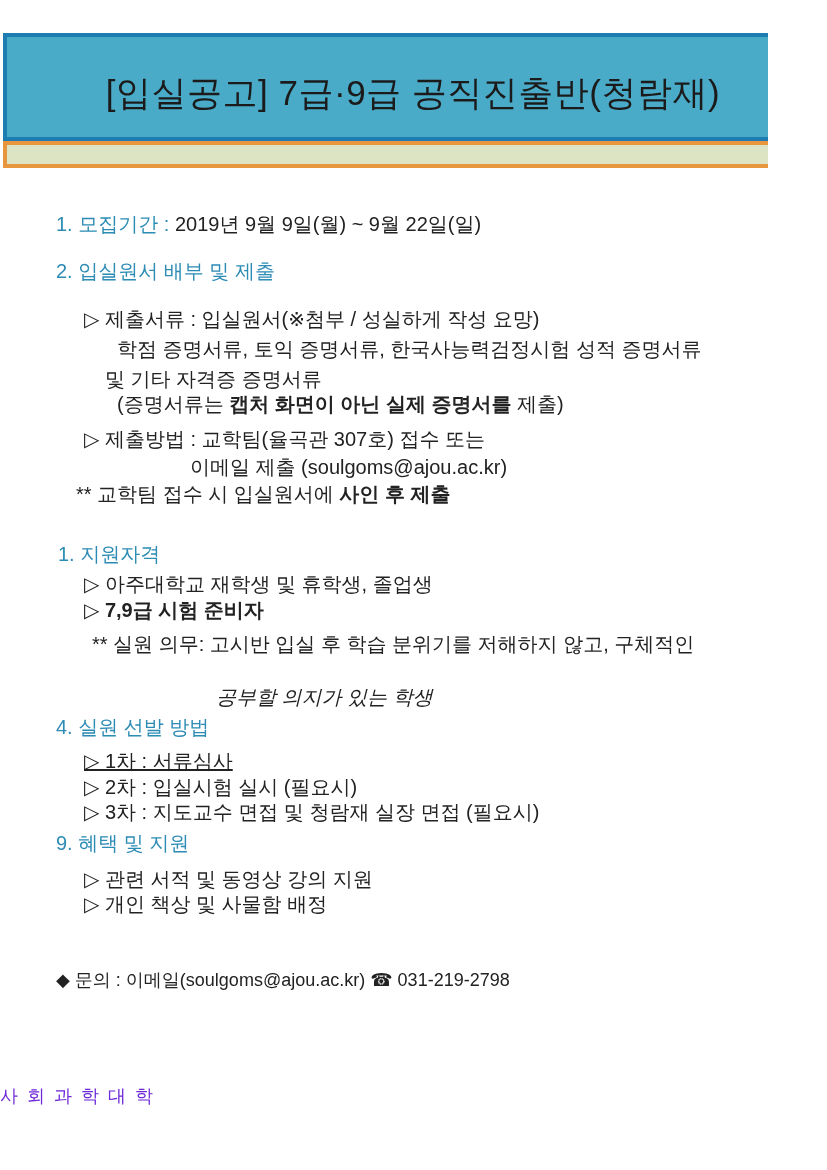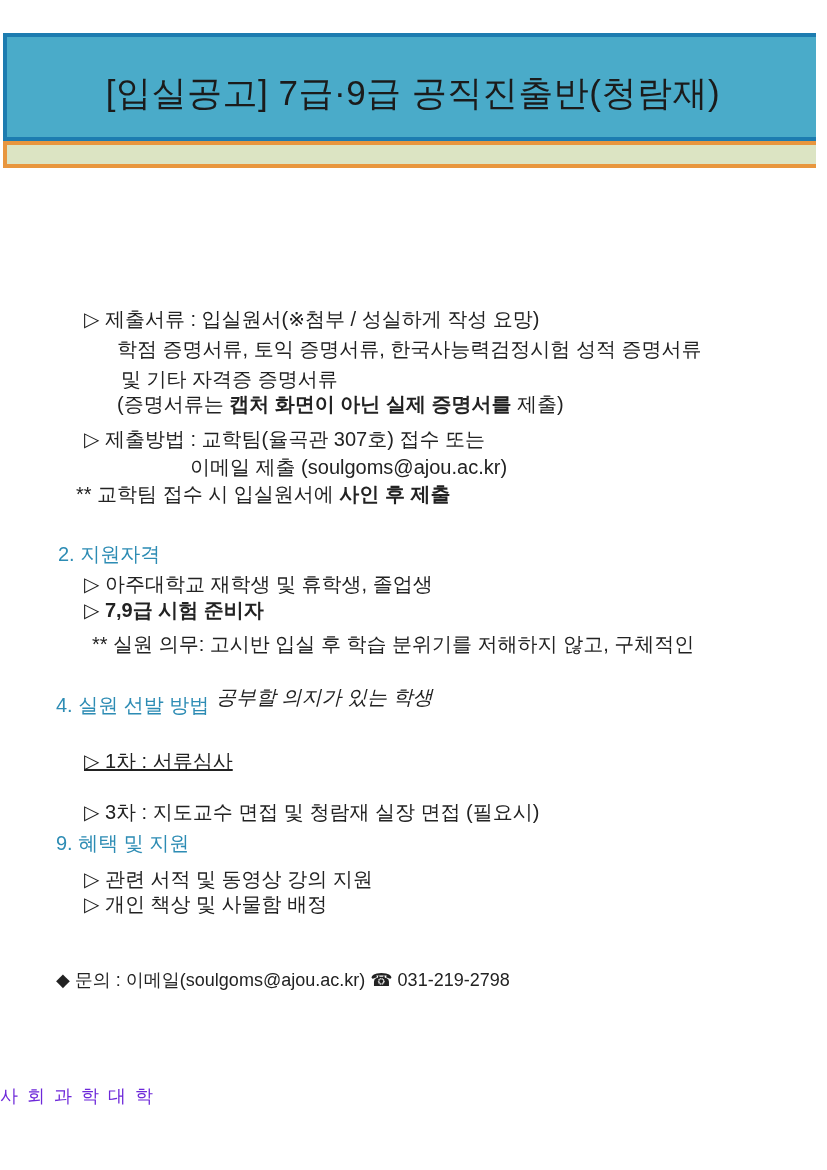--- a/index.html
+++ b/index.html
@@ -3,21 +3,20 @@
 <meta charset="utf-8">
 <style>
   html,body{margin:0;padding:0;background:#ffffff;}
   .page{
     position:relative;
     width:768px;height:1170px;
     background:#ffffff;
     font-family:"Liberation Sans","DejaVu Sans",sans-serif;
     color:#222222;
     overflow:hidden;
-    padding-left:48px;
   }
   .header-box{
     position:absolute;left:3px;top:33px;width:812px;height:100px;
     background:#4aabc9;border:4px solid #1d7cb0;
     display:flex;align-items:center;justify-content:center;
   }
   .header-title{
     font-size:35px;color:#1b1b1b;letter-spacing:0.5px;
     padding-top:12px;white-space:pre;
   }
@@ -42,37 +41,40 @@
 <body>
 
 <div class="page">
 
   <div class="header-box">
     <div class="header-title">[입실공고] 7급·9급 공직진출반(청람재)</div>
   </div>
 
   <div class="banner-strip"></div>
 
+  <div class="line" style="top:212px;left:56px;"><span class="heading">1. 모집기간 : </span><span>2019년 9월 9일(월) ~ 9월 22일(일)</span></div>
 
+  <div class="line heading" style="top:259px;left:56px;">2. 입실원서 배부 및 제출</div>
   <div class="line" style="top:307px;left:84px;">▷ 제출서류 : 입실원서(※첨부 / 성실하게 작성 요망)</div>
   <div class="line" style="top:337px;left:117px;">학점 증명서류, 토익 증명서류, 한국사능력검정시험 성적 증명서류</div>
-  <div class="line" style="top:367px;left:121px;">및 기타 자격증 증명서류</div>
+  <div class="line" style="top:367px;left:105px;">및 기타 자격증 증명서류</div>
   <div class="line" style="top:392px;left:117px;"><span>(증명서류는 </span><span class="b">캡처 화면이 아닌 실제 증명서를</span><span> 제출)</span></div>
   <div class="line" style="top:427px;left:84px;">▷ 제출방법 : 교학팀(율곡관 307호) 접수 또는</div>
   <div class="line" style="top:455px;left:190px;">이메일 제출 (soulgoms@ajou.ac.kr)</div>
   <div class="line" style="top:482px;left:76px;"><span>** 교학팀 접수 시 입실원서에 </span><span class="b">사인 후 제출</span></div>
 
-  <div class="line heading" style="top:542px;left:58px;">2. 지원자격</div>
+  <div class="line heading" style="top:542px;left:58px;">1. 지원자격</div>
   <div class="line" style="top:572px;left:84px;">▷ 아주대학교 재학생 및 휴학생, 졸업생</div>
   <div class="line" style="top:598px;left:84px;"><span>▷ </span><span class="b">7,9급 시험 준비자</span></div>
   <div class="line" style="top:632px;left:92px;">** 실원 의무: 고시반 입실 후 학습 분위기를 저해하지 않고, 구체적인</div>
   <div class="line" style="top:685px;left:216px;font-style:italic;">공부할 의지가 있는 학생</div>
 
-  <div class="line heading" style="top:693px;left:56px;">4. 실원 선발 방법</div>
+  <div class="line heading" style="top:715px;left:56px;">4. 실원 선발 방법</div>
   <div class="line" style="top:749px;left:84px;text-decoration:underline;">▷ 1차 : 서류심사</div>
+  <div class="line" style="top:775px;left:84px;">▷ 2차 : 입실시험 실시 (필요시)</div>
   <div class="line" style="top:800px;left:84px;">▷ 3차 : 지도교수 면접 및 청람재 실장 면접 (필요시)</div>
 
   <div class="line heading" style="top:831px;left:56px;">9. 혜택 및 지원</div>
   <div class="line" style="top:867px;left:84px;">▷ 관련 서적 및 동영상 강의 지원</div>
   <div class="line" style="top:892px;left:84px;">▷ 개인 책상 및 사물함 배정</div>
 
   <div class="line contact-line" style="top:968px;left:56px;">◆ 문의 : 이메일(soulgoms@ajou.ac.kr) ☎ 031-219-2798</div>
 
   <div class="footer-line">사 회 과 학 대 학</div>
 

